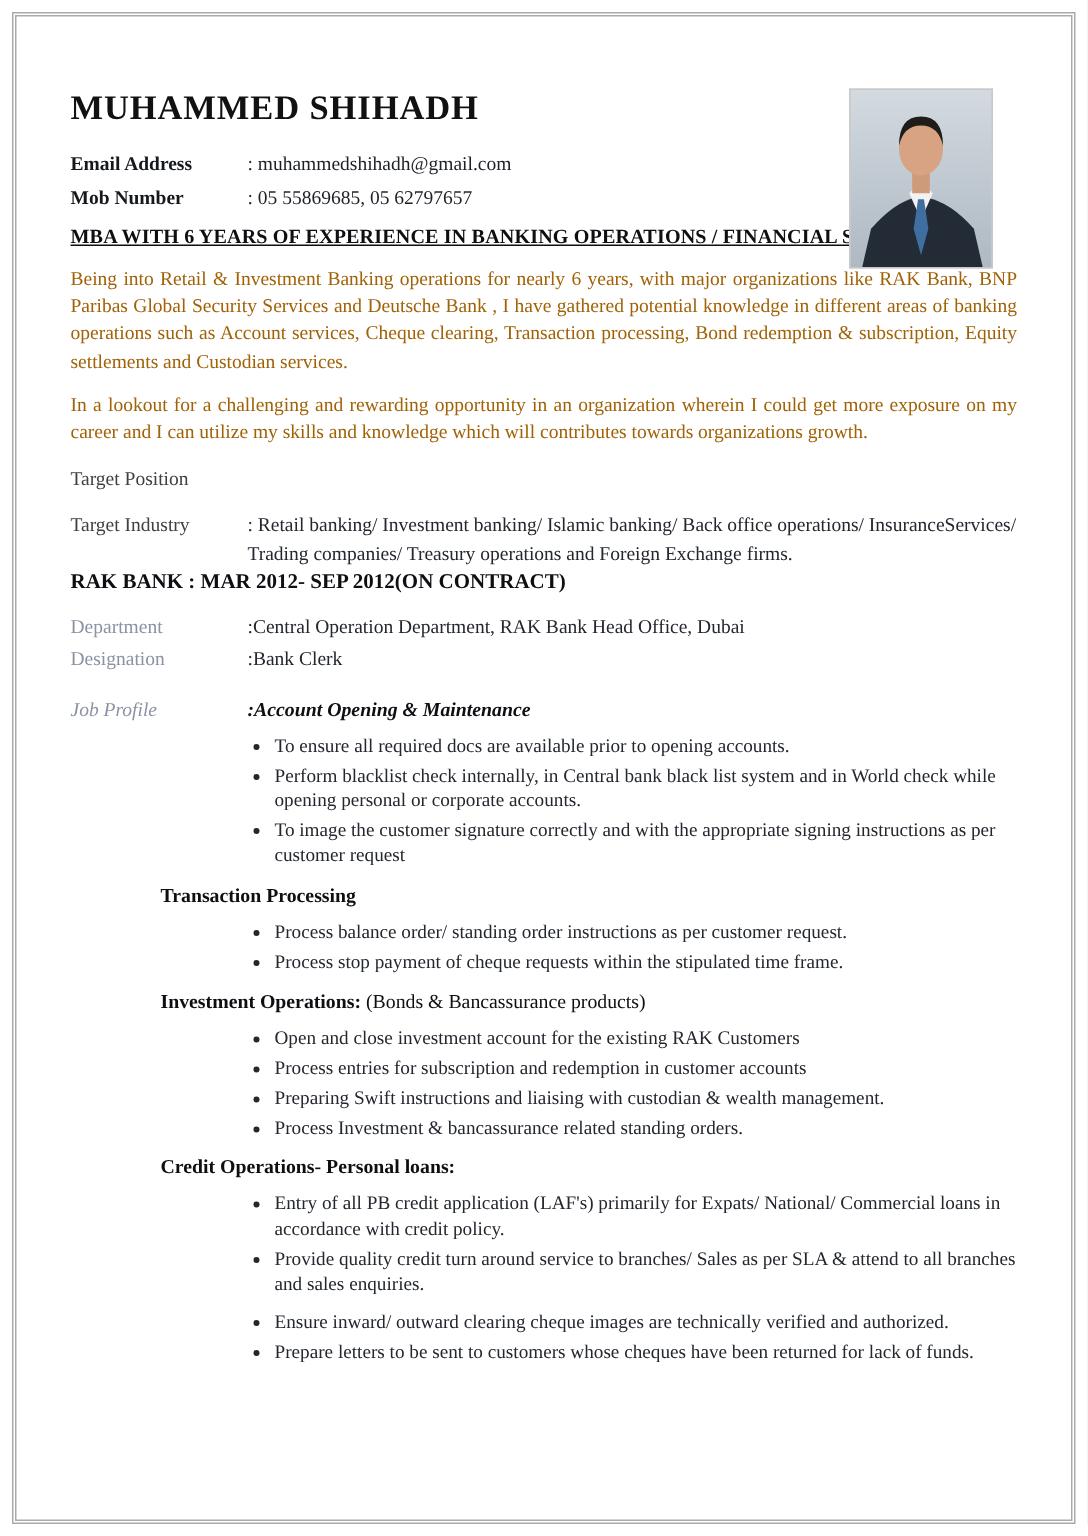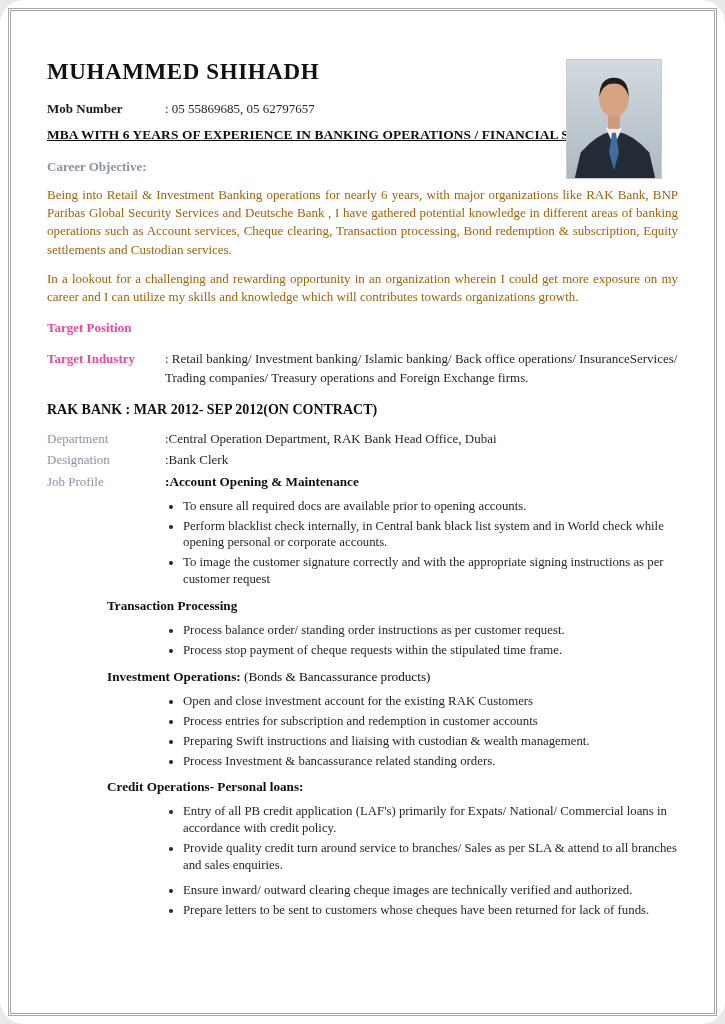--- a/index.html
+++ b/index.html
@@ -1,20 +1,20 @@
 <!DOCTYPE html>
 <html><head>
 <meta charset="utf-8">
 <style>
   * { margin:0; padding:0; box-sizing:border-box; }
   html,body { background:#e9e9e9; }
   body { font-family:"Liberation Serif", serif; }
   .page {
     position:relative; width:725px; height:1024px; margin:0 auto;
-    background:#ffffff; overflow:hidden;border-radius:24px;
+    background:#ffffff; overflow:hidden;
   }
   .frame {
     position:absolute; top:8px; left:8px; right:8px; bottom:8px;
     border:3px double #a9a9a9;
   }
   .content {
     position:relative; height:100%;
     padding:34px 36px 0 36px;
     color:#1d2126;
   }
@@ -37,32 +37,32 @@
     text-decoration:underline; color:#0d0f12; letter-spacing:0.1px;
   }
   .obj-label {
     margin-top:16px; color:#8a93a4; font-size:13px; font-weight:bold;
   }
   .para {
     margin-top:11px; font-size:13px; line-height:1.4;
     text-align:justify; color:#a16207;
   }
   .trow { display:flex; margin-top:13px; font-size:13px; line-height:1.4; }
-  .tlabel { width:118px; flex:0 0 118px; color:#ec4899; font-weight:bold; }
+  .tlabel { width:118px; flex:0 0 118px; color:#404040; font-weight:normal; }
   .tvalue { flex:1; color:#23272e; }
   .section-title {
     margin-top:20px; color:#2f6f91; font-size:16.5px;
     font-weight:bold; letter-spacing:0.3px;
   }
-  .employer { margin-top:15px; font-size:14px; font-weight:bold; color:#0d0f12; }
+  .employer { margin-top:3px; font-size:14px; font-weight:bold; color:#0d0f12; }
   .drow { display:flex; margin-top:5px; font-size:13px; }
   .drow.first { margin-top:13px; }
   .dlabel { width:118px; flex:0 0 118px; color:#8a93a4; }
   .dvalue { flex:1; color:#23272e; }
-  .jp-row { display:flex; margin-top:6px; font-size:13px; }
+  .jp-row { display:flex; margin-top:18px; font-size:13px;font-style:italic; }
   .jp-label { width:118px; flex:0 0 118px; color:#8a93a4; }
   .jp-value { flex:1; font-weight:bold; color:#0d0f12; font-size:13.2px; }
   ul.bullets {
     margin:8px 0 0 118px; padding-left:18px;
     list-style:disc outside;
   }
   ul.bullets li {
     font-size:12.8px; line-height:1.32; margin-bottom:3px; color:#23272e;
   }
   .sub-heading {
@@ -93,28 +93,31 @@
           <rect x="42" y="56" width="12" height="14" fill="#cf9a79"></rect>
           <ellipse cx="48" cy="40" rx="15" ry="18" fill="#d7a383"></ellipse>
           <path d="M33,38 Q33,18 48,18 Q63,18 63,38 Q60,24 48,24 Q36,24 33,38 Z" fill="#201c1a"></path>
         </svg>
       </div>
 
       <h1 class="name">MUHAMMED SHIHADH</h1>
 
       <div class="contact">
         <div class="crow">
+          <span class="clabel">Email Address</span>
+          <span class="cvalue">: muhammedshihadh@gmail.com</span>
+        </div>
+        <div class="crow">
           <span class="clabel">Mob Number</span>
           <span class="cvalue">: 05 55869685, 05 62797657</span>
         </div>
       </div>
 
       <div class="headline">MBA WITH 6 YEARS OF EXPERIENCE IN BANKING OPERATIONS / FINANCIAL SERVICES</div>
 
-      <div class="obj-label">Career Objective:</div>
       <p class="para">Being into Retail &amp; Investment Banking operations for nearly 6 years, with major organizations like RAK Bank, BNP Paribas Global Security Services and Deutsche Bank , I have gathered potential knowledge in different areas of banking operations such as Account services, Cheque clearing, Transaction processing, Bond redemption &amp; subscription, Equity settlements and Custodian services.</p>
       <p class="para">In a lookout for a challenging and rewarding opportunity in an organization wherein I could get more exposure on my career and I can utilize my skills and knowledge which will contributes towards organizations growth.</p>
 
       <div class="trow">
         <span class="tlabel">Target Position</span>
       </div>
       <div class="trow">
         <span class="tlabel">Target Industry</span>
         <span class="tvalue">: Retail banking/ Investment banking/ Islamic banking/ Back office operations/ InsuranceServices/ Trading companies/ Treasury operations and Foreign Exchange firms.</span>
       </div>

